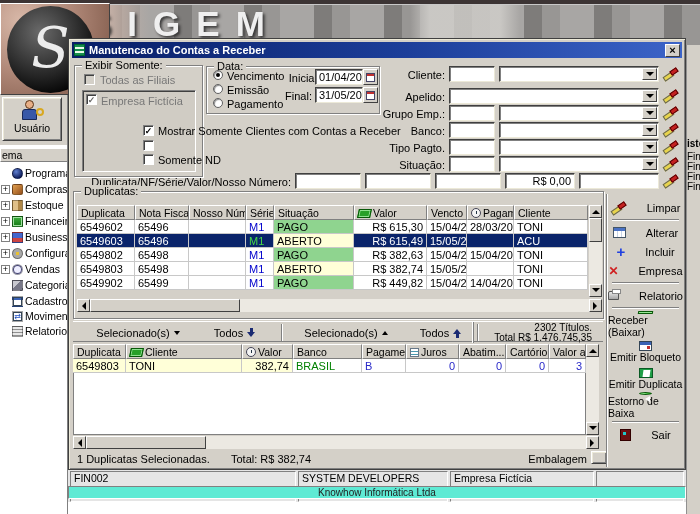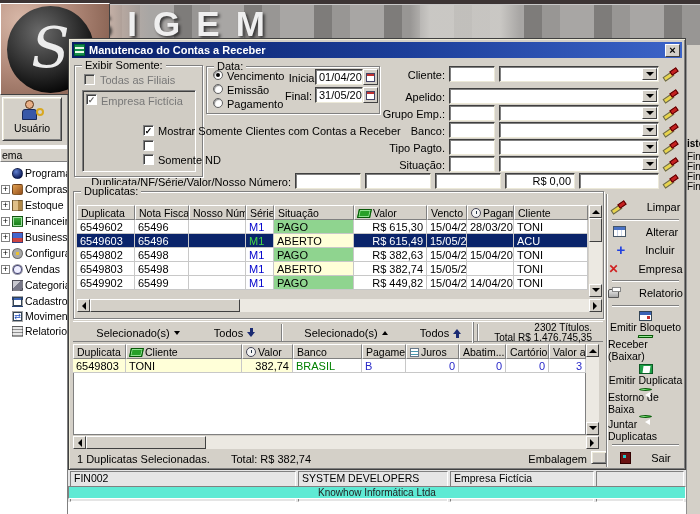--- a/index.html
+++ b/index.html
@@ -563,38 +563,34 @@
           <span class="ico-x">✕</span>
           <span>Empresa</span>
         </div>
       <div class="asep"></div>
       <div class="act">
           <span class="ico-printer"></span>
           <span>Relatorio</span>
         </div>
       <div class="asep"></div>
       <div class="stk">
+          <span class="ico-money2"></span>
+          <span>Receber (Baixar)</span>
+        </div>
+      <div class="stk">
           <span class="ico-win"></span>
           <span>Emitir Bloqueto</span>
-        </div>
-      <div class="stk">
-          <span class="ico-money2"></span>
-          <span>Receber (Baixar)</span>
         </div>
       <div class="stk">
           <span class="ico-book"></span>
           <span>Emitir Duplicata</span>
         </div>
       <div class="stk">
           <span class="ico-back"></span>
           <span>Estorno de Baixa</span>
-        </div>
-      <div class="stk">
-          <span class="ico-back"></span>
-          <span>Juntar Duplicatas</span>
         </div>
       <div class="asep"></div>
       <div class="act">
           <span class="ico-exit"></span>
           <span>Sair</span>
         </div>
     </div>
   </div>
 
   <div class="abs statusbar1">

